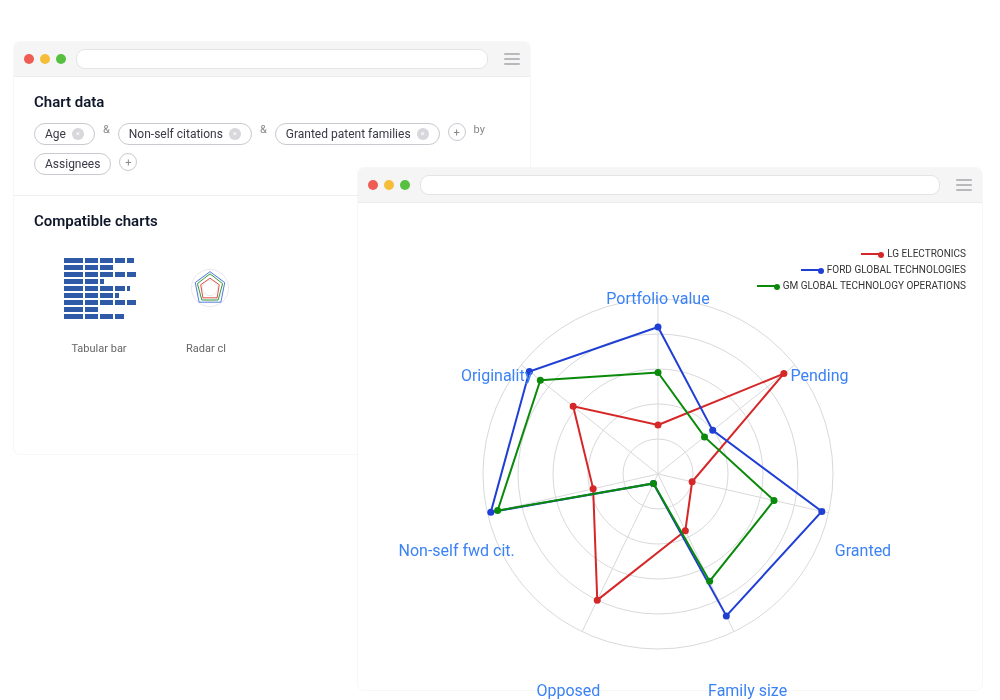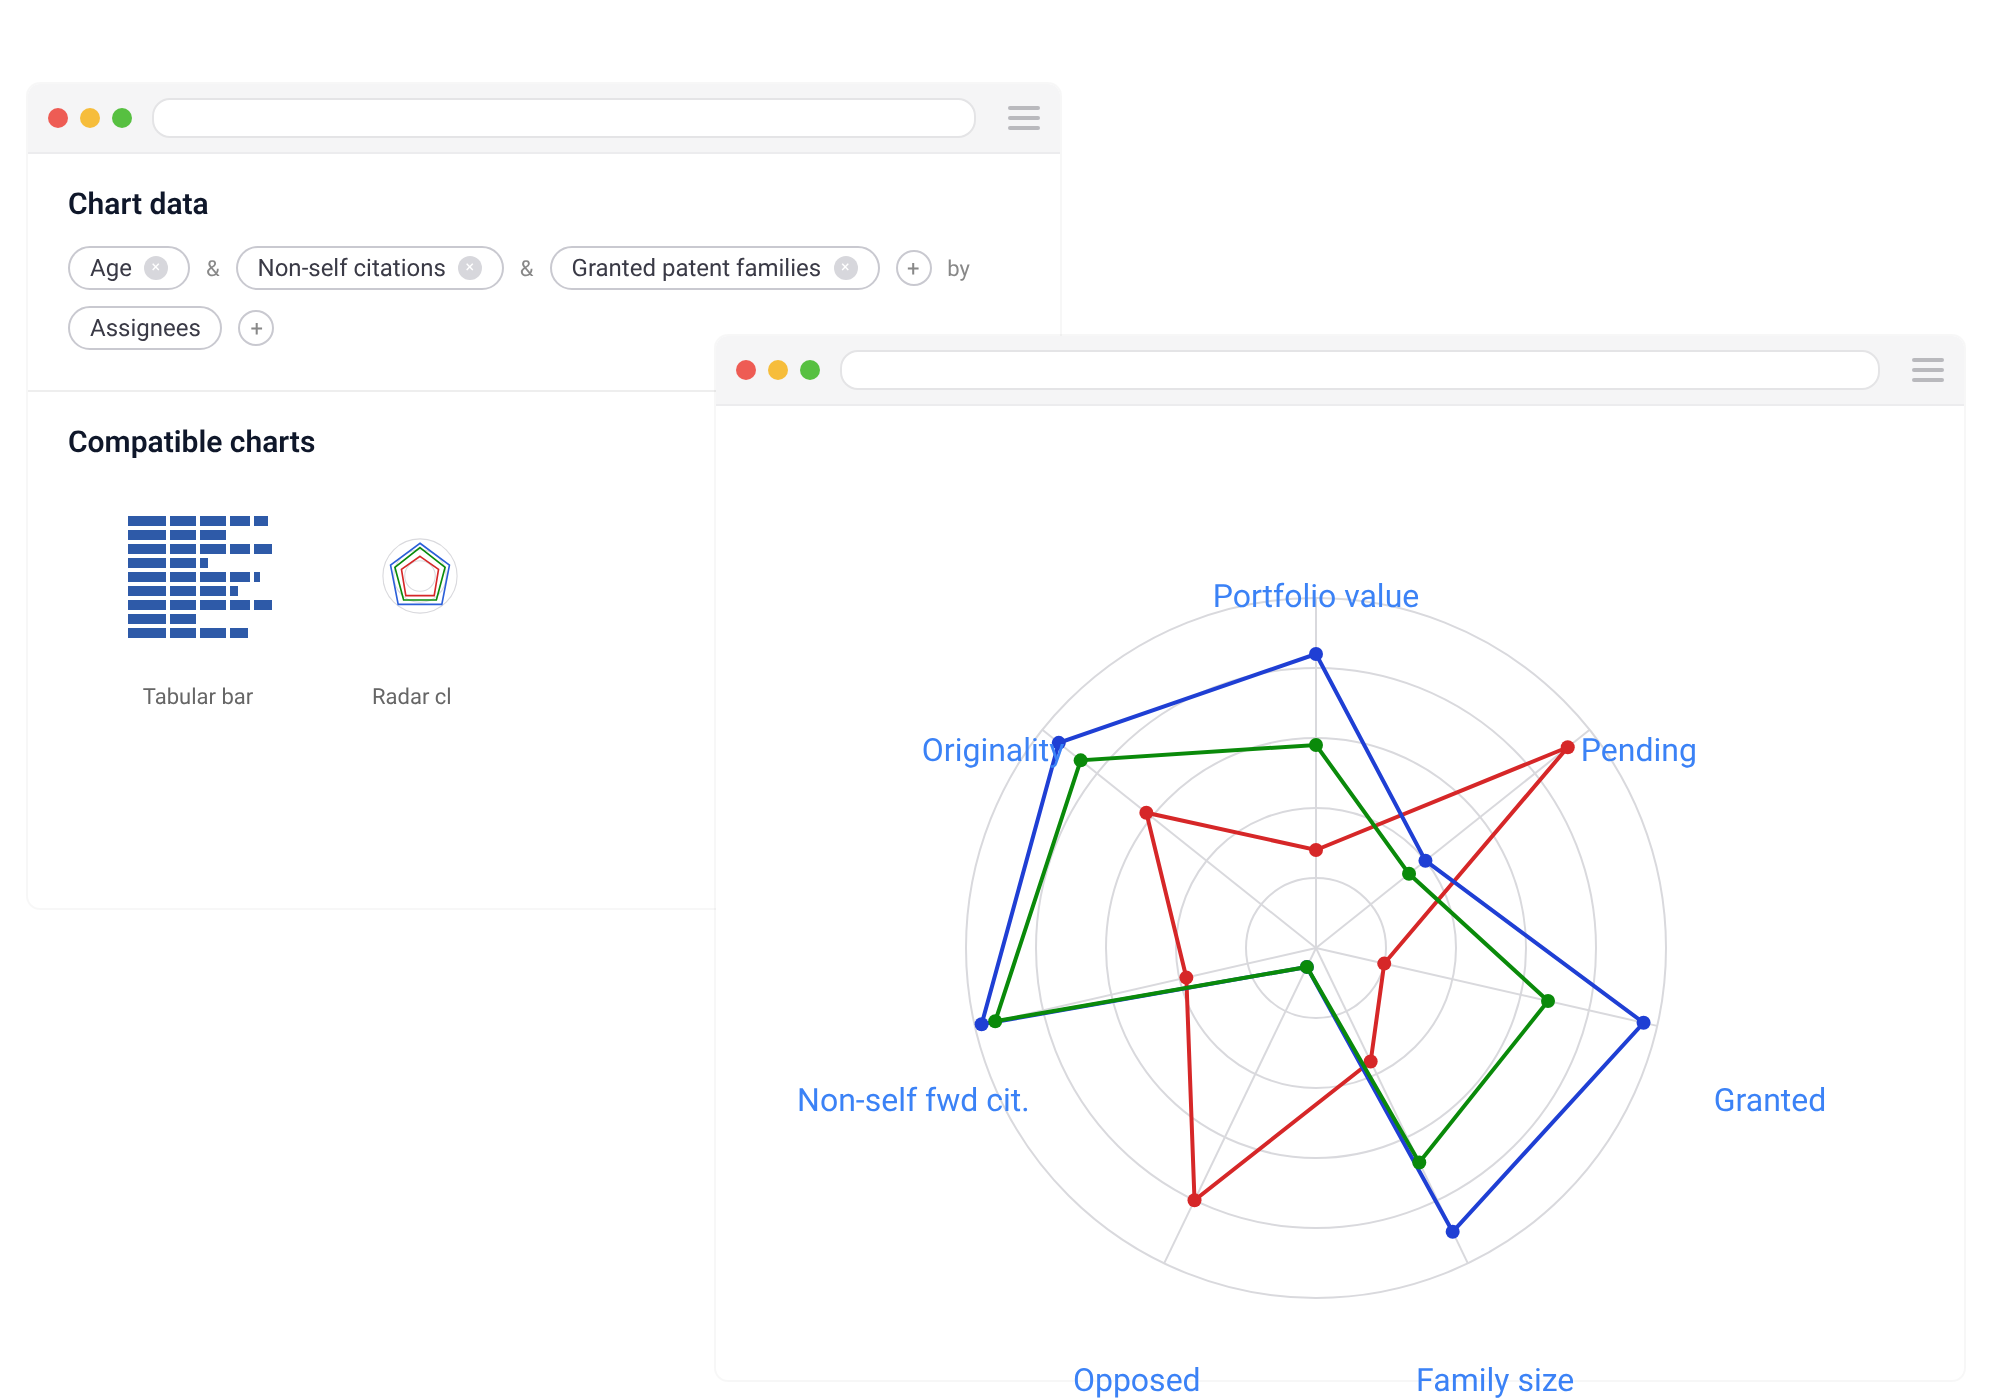--- a/index.html
+++ b/index.html
@@ -9,21 +9,21 @@
   .win .tbar{height:34px;background:#f5f5f6;border-bottom:1px solid #ececee;border-radius:6px 6px 0 0;display:flex;align-items:center;padding:0 10px;gap:10px}
   .dots{display:flex;gap:6px}
   .dot{width:10px;height:10px;border-radius:50%}
   .dot.r{background:#ee5c54}.dot.y{background:#f6bd3b}.dot.g{background:#57c041}
   .addr{flex:1;height:18px;background:#fff;border:1px solid #e4e4e6;border-radius:9px}
   .ham{display:flex;flex-direction:column;gap:3px;margin-left:6px}
   .ham span{display:block;width:16px;height:2px;background:#b9b9bd;border-radius:1px}
   .win .body{padding:14px 20px}
   .sec-title{font-size:15px;font-weight:600;color:#0f172a;margin:2px 0 12px}
   
-  .chips{display:flex;align-items:center;flex-wrap:wrap;gap:8px;font-size:12px}
+  .chips{display:flex;flex-wrap:wrap;gap:8px;font-size:12px}
   .chip{display:inline-flex;align-items:center;gap:6px;border:1px solid #c9c9d0;border-radius:14px;padding:3px 10px;color:#3a3a46;background:#fff}
   .chip .x{width:12px;height:12px;border-radius:50%;background:#d7d7dc;display:inline-flex;align-items:center;justify-content:center;font-size:8px;color:#fff;line-height:1}
   .conj{color:#888;font-size:11px}
   .plus{width:16px;height:16px;border:1px solid #c9c9d0;border-radius:50%;display:inline-flex;align-items:center;justify-content:center;color:#888;font-size:11px}
   
   .cards{display:flex;gap:16px;margin-top:8px}
   .card{width:130px;text-align:center}
   .card.sel .thumb{border:1px solid #d2d2d7;background:#fafafa;border-radius:6px}
   .thumb{height:92px;display:flex;align-items:center;justify-content:center;margin-bottom:8px}
   .card .cap{font-size:11px;color:#666}
@@ -140,20 +140,34 @@
       <div class="dot g"></div>
     </div>
     <div class="addr"></div>
     <div class="ham">
           <span></span>
           <span></span>
           <span></span>
         </div>
   </div>
   <div class="radar-wrap" style="top:34px">
+    <div class="legend">
+      <div class="row">
+            <span class="sw red"></span>
+            <span>LG ELECTRONICS</span>
+          </div>
+      <div class="row">
+            <span class="sw blue"></span>
+            <span>FORD GLOBAL TECHNOLOGIES</span>
+          </div>
+      <div class="row">
+            <span class="sw green"></span>
+            <span>GM GLOBAL TECHNOLOGY OPERATIONS</span>
+          </div>
+    </div>
     <svg id="radar-svg" width="624" height="470">
           <circle cx="300" cy="260" r="35" fill="none" stroke="#d9d9dd" stroke-width="1"></circle>
           <circle cx="300" cy="260" r="70" fill="none" stroke="#d9d9dd" stroke-width="1"></circle>
           <circle cx="300" cy="260" r="105" fill="none" stroke="#d9d9dd" stroke-width="1"></circle>
           <circle cx="300" cy="260" r="140" fill="none" stroke="#d9d9dd" stroke-width="1"></circle>
           <circle cx="300" cy="260" r="175" fill="none" stroke="#d9d9dd" stroke-width="1"></circle>
           <line x1="300" y1="260" x2="300" y2="85" stroke="#d9d9dd"></line>
           <line x1="300" y1="260" x2="436.8205094319052" y2="150.88928467472164" stroke="#d9d9dd"></line>
           <line x1="300" y1="260" x2="470.61238463181917" y2="298.941163442355" stroke="#d9d9dd"></line>
           <line x1="300" y1="260" x2="375.92965434557266" y2="417.6695518829233" stroke="#d9d9dd"></line>
@@ -181,21 +195,21 @@
           <circle cx="346.51897320684776" cy="222.90235678940536" r="3.5" fill="#0a8a0a"></circle>
           <circle cx="416.016421549637" cy="286.4799911408014" r="3.5" fill="#0a8a0a"></circle>
           <circle cx="351.63216495498943" cy="367.21529528038786" r="3.5" fill="#0a8a0a"></circle>
           <circle cx="295.44422073926563" cy="269.4601731129754" r="3.5" fill="#0a8a0a"></circle>
           <circle cx="139.62435844608999" cy="296.60469363581376" r="3.5" fill="#0a8a0a"></circle>
           <circle cx="182.3343618885615" cy="166.16478482026065" r="3.5" fill="#0a8a0a"></circle>
         </svg>
     <div id="axis-labels">
           <div class="axis-lbl" style="left: 300px; top: 95.5px;">Portfolio value</div>
           <div class="axis-lbl" style="left: 461.448px; top: 173.249px;">Pending</div>
-          <div class="axis-lbl" style="left: 527px; top: 347.951px;">Granted</div>
+          <div class="axis-lbl" style="left: 505px; top: 347.951px;">Granted</div>
           <div class="axis-lbl" style="left: 389.597px; top: 488.05px;">Family size</div>
           <div class="axis-lbl" style="left: 210.403px; top: 488.05px;">Opposed</div>
           <div class="axis-lbl" style="left: 98.6774px; top: 347.951px;">Non-self fwd cit.</div>
           <div class="axis-lbl" style="left: 138.552px; top: 173.249px;">Originality</div>
         </div>
   </div>
 </div>
 
 </div>
 

